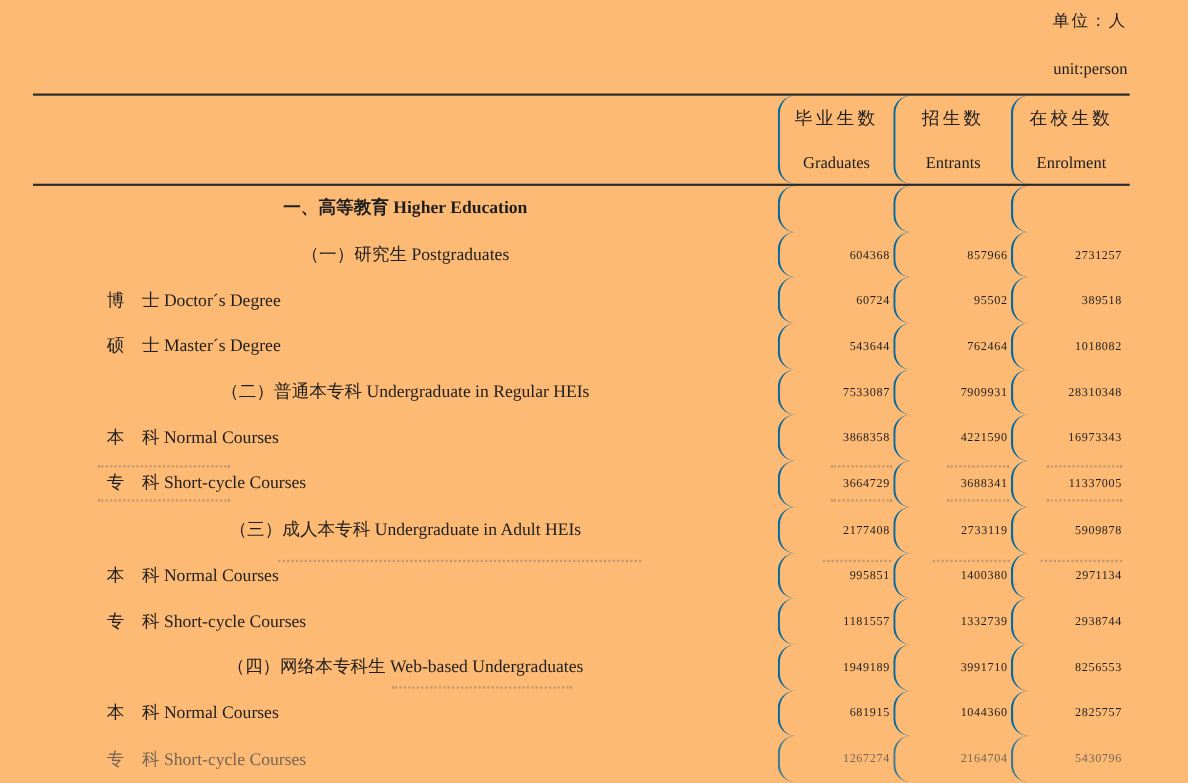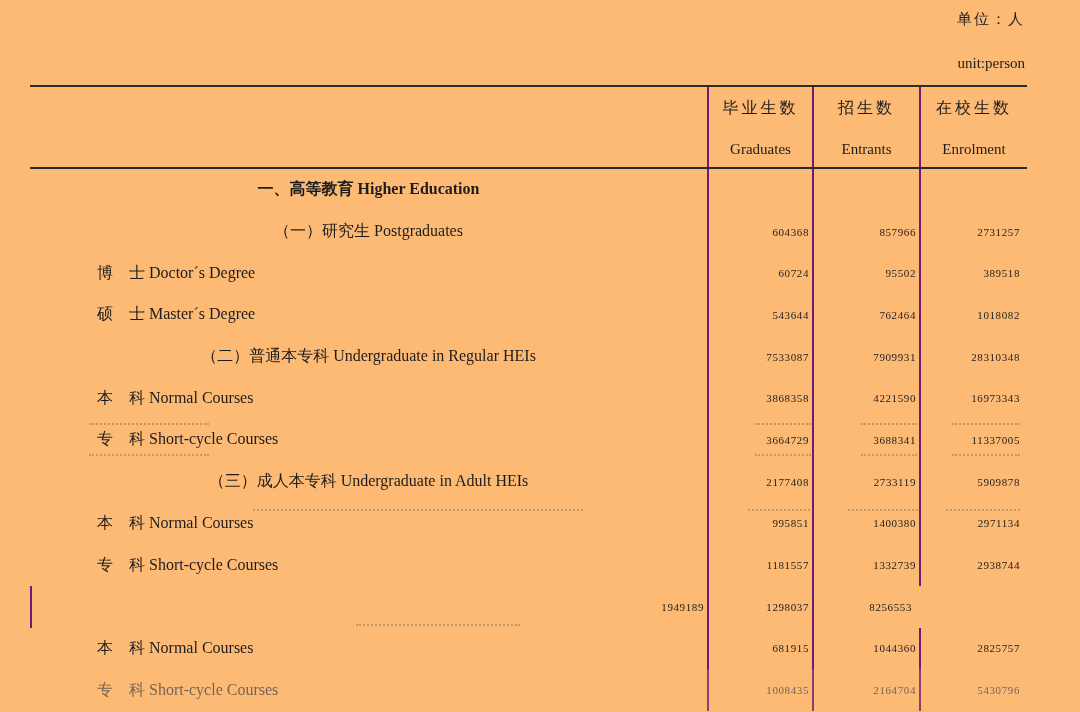--- a/index.html
+++ b/index.html
@@ -28,21 +28,21 @@
     border-bottom:2px solid #2b2b2b;
     height:80px;
   }
   .th {
     display:flex; flex-direction:column;
     justify-content:space-between; align-items:center;
     padding:11px 0 9px 0;
   }
   .th .zh { font-size:16px; letter-spacing:3px; }
   .th .en { font-size:15px; }
-  .vline { border-left:2px solid #701a75; }
+  .vline { border-left:2px solid #0369a1;border-radius:16px; }
   .tbody { display:grid; grid-auto-rows:41.7px; }
   .trow {
     display:grid;
     grid-template-columns:677px 105px 107px 108px;
   }
   .cell { display:flex; align-items:center; font-size:16px; }
   .lbl.center { justify-content:center; text-align:right; }
   .lbl.item { padding-left:67px; }
   .r-heading .lbl { font-weight:bold; }
   .num { justify-content:flex-end; padding-right:3px; font-size:11px; letter-spacing:0.6px; }
@@ -145,35 +145,36 @@
       </div>
 
       <div class="trow r-item">
         <div class="cell lbl item">专　科  Short-cycle Courses</div>
         <div class="cell num vline">1181557</div>
         <div class="cell num vline">1332739</div>
         <div class="cell num enrol vline">2938744</div>
       </div>
 
       <div class="trow r-category">
+        <div class="cell lbl center">（四）网络本专科生  Web-based Undergraduates</div>
         <div class="cell num vline">1949189</div>
-        <div class="cell num vline">1298037</div>
+        <div class="cell num vline">3991710</div>
         <div class="cell num enrol vline">8256553</div>
       </div>
 
       <div class="trow r-item">
         <div class="cell lbl item">本　科  Normal Courses</div>
         <div class="cell num vline">681915</div>
         <div class="cell num vline">1044360</div>
         <div class="cell num enrol vline">2825757</div>
       </div>
 
       <div class="trow r-item r-faded">
         <div class="cell lbl item">专　科  Short-cycle Courses</div>
-        <div class="cell num vline">1008435</div>
+        <div class="cell num vline">1267274</div>
         <div class="cell num vline">2164704</div>
         <div class="cell num enrol vline">5430796</div>
       </div>
 
     </div>
   </div>
 
   <div class="ghost" style="top:423px; left:89px;  width:120px;"></div>
   <div class="ghost" style="top:454px; left:89px;  width:120px;"></div>
   <div class="ghost" style="top:423px; left:755px; width:56px;"></div>

